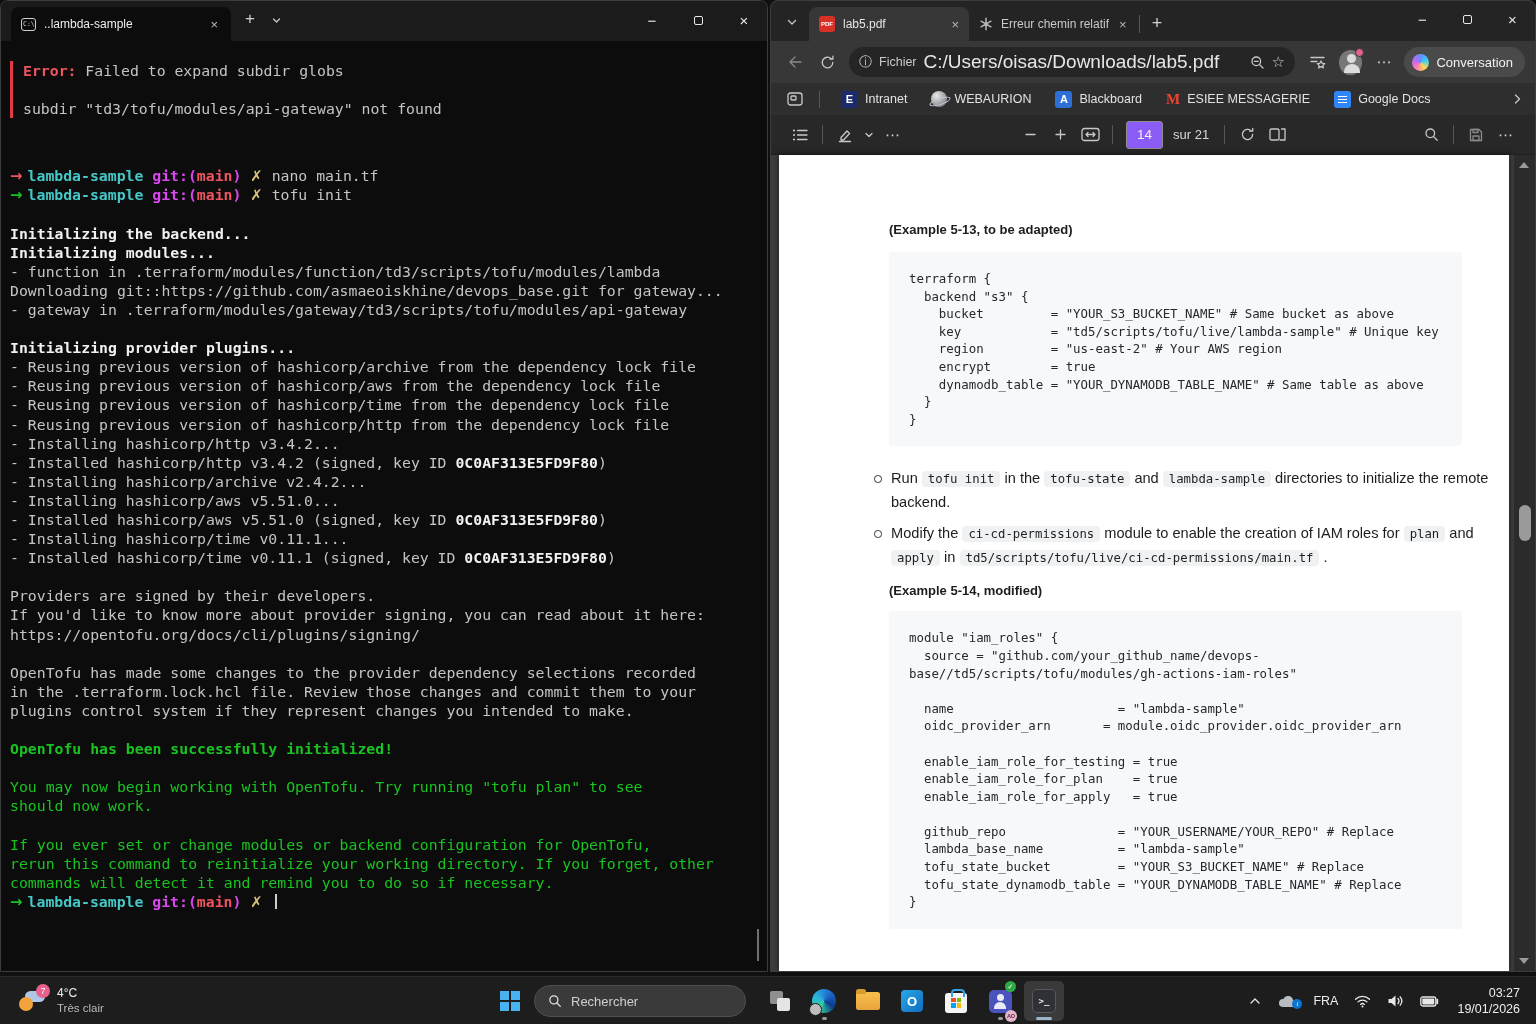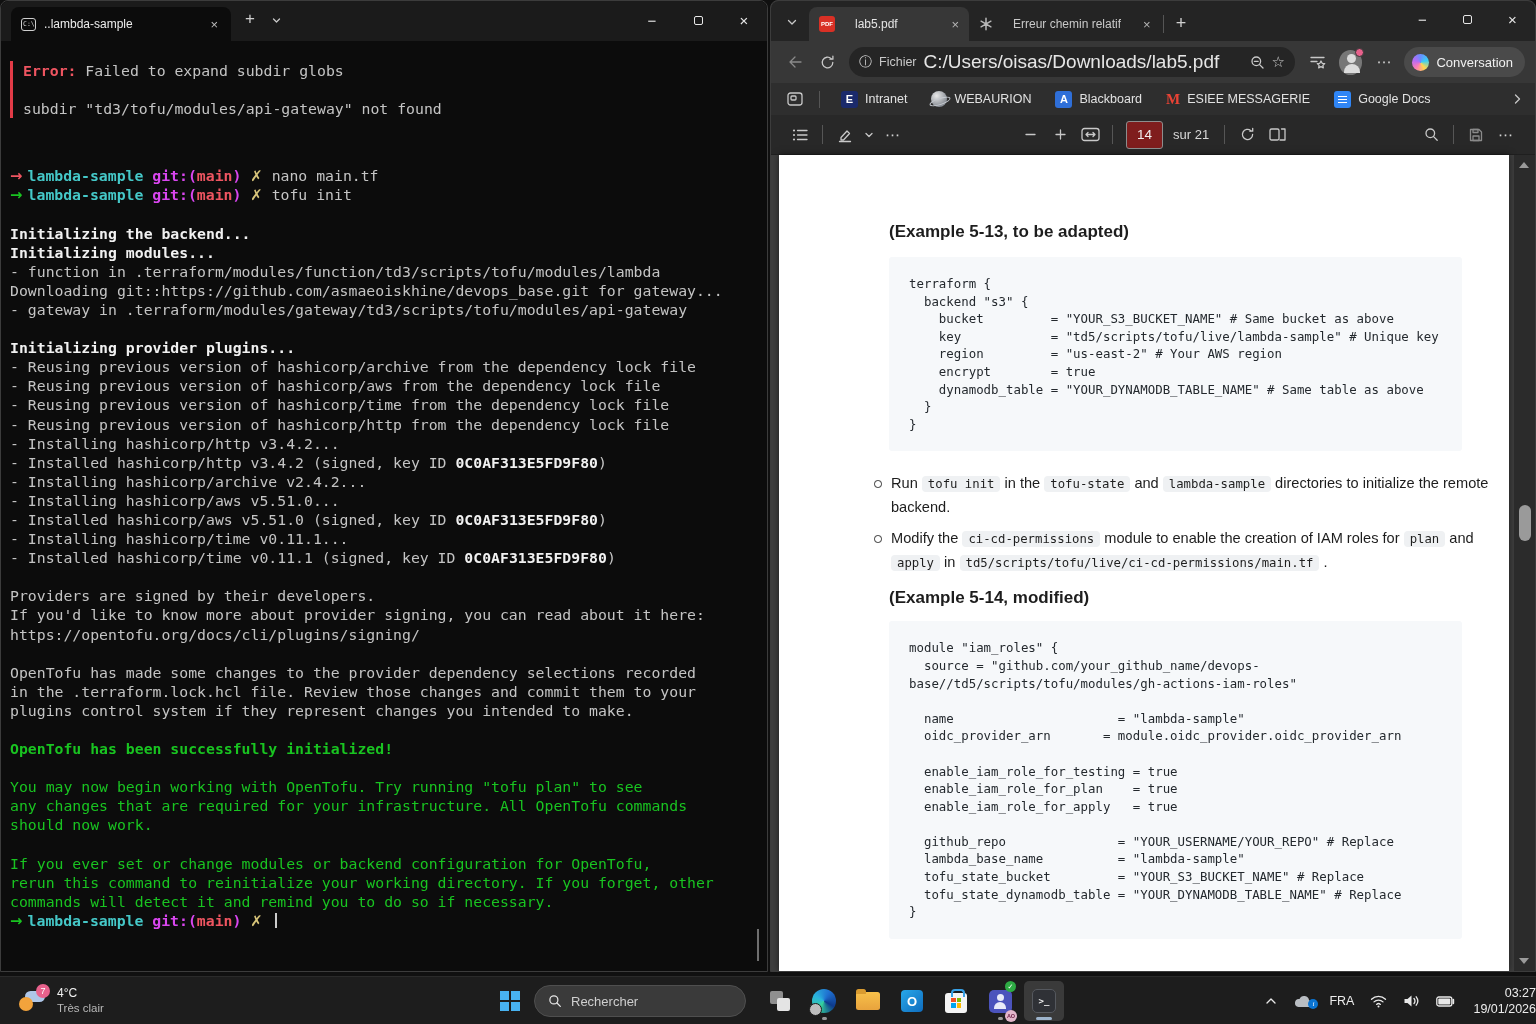--- a/index.html
+++ b/index.html
@@ -35,21 +35,21 @@
 .c-yel{color:#d8c57a;font-weight:700;font-family:"DejaVu Sans",sans-serif}
 .c-ared{color:#ef5561;font-weight:700;font-family:"DejaVu Sans",sans-serif}
 .c-agrn{color:#19c421;font-weight:700;font-family:"DejaVu Sans",sans-serif}
 .c-cursor{display:inline-block;width:2px;height:15px;background:#cccccc;margin-left:3px;vertical-align:-2px}
 .t-scrollthumb{position:absolute;right:8px;top:888px;width:2.5px;height:32px;background:#6f6f6f}
 
 
 .browin{position:absolute;left:770px;top:0;width:766px;height:972px;background:#373737;border:1px solid #3c3c3c;border-radius:8px 8px 0 0;overflow:hidden}
 .b-tabstrip{height:40px;background:#242424;display:flex;align-items:flex-end;border-radius:8px 8px 0 0}
 .b-tabsearch{width:26px;height:26px;margin:0 4px 6px 8px;display:flex;align-items:center;justify-content:center;border-radius:6px}
-.b-tab{height:34px;display:flex;align-items:center;gap:20px;padding:0 8px 0 10px;max-width:230px}
+.b-tab{height:34px;display:flex;align-items:center;gap:8px;padding:0 8px 0 10px;max-width:230px}
 .b-tab.active{background:#373737;border-radius:8px 8px 0 0;width:160px}
 .b-tab .title{font-size:12px;color:#e4e4e4;white-space:nowrap;overflow:hidden;flex:1}
 .b-tab.inactive .title{color:#c9c9c9}
 .b-tab .x{color:#b5b5b5;font-size:13px;padding:0 2px}
 .pdfbadge{width:16px;height:16px;background:#d93025;border-radius:3px;color:#fff;font-size:6px;font-weight:700;display:flex;align-items:center;justify-content:center;flex:none}
 .b-tabdiv{width:1px;height:18px;background:#555;margin:0 6px 8px 2px}
 .b-newtab{color:#d0d0d0;font-size:18px;margin-bottom:7px;padding:0 6px}
 .b-ctrls{margin-left:auto;display:flex;align-self:flex-start}
 .b-cbtn{width:45px;height:36px;display:flex;align-items:center;justify-content:center;color:#e6e6e6;font-size:15px}
 .b-maxsq{width:9px;height:9px;border:1px solid #e6e6e6;border-radius:2px}
@@ -78,28 +78,28 @@
 .bm-docs{background:#3086f6;position:relative}
 .bm-docs::before{content:"";position:absolute;left:4px;top:5px;width:9px;height:1.6px;background:#fff;box-shadow:0 3px 0 #fff,0 6px 0 #fff}
 .bm-gmail{color:#ea4335;font-size:15px;font-weight:700;font-family:"Liberation Serif",serif}
 .bm-orb{width:16px;height:16px;border-radius:50%;background:radial-gradient(circle at 35% 30%,#e8e8e8,#8a8f96 70%);position:relative}
 .bm-orb::before{content:"";position:absolute;left:-2px;top:7px;width:20px;height:5px;border:1px solid #c5c9cf;border-radius:50%;transform:rotate(-18deg)}
 .bm-chev{margin-left:auto}
 .b-pdfbar{height:40px;background:#282828;display:flex;align-items:center;padding:0 14px;border-bottom:1px solid #1f1f1f;position:relative}
 .pt-btn{width:30px;height:30px;display:flex;align-items:center;justify-content:center;border-radius:5px}
 .pt-div{width:1px;height:19px;background:#565656;margin:0 7px}
 .pt-center{position:absolute;left:244px;display:flex;align-items:center}
-.pt-pagebox{width:37px;height:28px;background:#7f1d1d;border:1px solid #8d8d8d;border-radius:3px;color:#f0f0f0;font-size:13.5px;display:flex;align-items:center;justify-content:center;margin:4px 6px}
+.pt-pagebox{width:37px;height:28px;background:#8b5cf6;border:1px solid #8d8d8d;border-radius:3px;color:#f0f0f0;font-size:13.5px;display:flex;align-items:center;justify-content:center;margin:4px 6px}
 .pt-of{color:#d8d8d8;font-size:13px;margin:0 8px 0 4px}
 .pt-right{position:absolute;right:14px;display:flex;align-items:center}
 .pt-dots{color:#d3d3d3;font-size:15px;letter-spacing:1px}
 .b-pdfarea{height:816px;background:#3e3e3e;position:relative}
 .pdfpage{position:absolute;left:8px;top:0;width:730px;height:816px;background:#ffffff;box-shadow:0 0 7px rgba(0,0,0,.55);overflow:hidden}
 .pgc{padding:67px 47px 0 110px;color:#161616}
-.ex-caption{font-size:17px;font-weight:600;color:#1d1d1d}
+.ex-caption{font-size:13px;font-weight:600;color:#1d1d1d}
 .codeblock{background:#f6f8fa;border-radius:3px;padding:18px 20px;font-family:"DejaVu Sans Mono",monospace;font-size:12.4px;line-height:17.6px;color:#24292e;white-space:pre;overflow:hidden}
 .cb1{margin-top:15px}
 .bullet{position:relative;margin-top:21px;padding-left:2px;width:604px;font-size:14.6px;line-height:23px;color:#1d1d1d}
 .bullet::before{content:"";position:absolute;left:-15px;top:8px;width:5.5px;height:5.5px;border:1.4px solid #333;border-radius:50%}
 .chip{background:#eff1f3;border-radius:4px;padding:1px 6px;font-family:"DejaVu Sans Mono",monospace;font-size:12.3px;color:#1f1f1f}
 .h2row{margin-top:10px;margin-left:-32px;font-size:15px;color:#1a1a1a}
 .h2row .num{font-weight:400;margin-right:6px}
 .h2row .txt{font-weight:700}
 .b2{margin-top:8px}
 .cap2{margin-top:13px}
@@ -144,21 +144,21 @@
 .ic-teams::before{content:"";position:absolute;left:8px;top:4px;width:7px;height:7px;border-radius:50%;background:#e8eaf8}
 .ic-teams::after{content:"";position:absolute;left:5.5px;top:12px;width:12px;height:7px;border-radius:6px 6px 0 0;background:#e8eaf8}
 .tm-check{position:absolute;right:4px;top:0;width:11px;height:11px;border-radius:50%;background:#2eab44;color:#fff;font-size:7px;display:flex;align-items:center;justify-content:center}
 .tm-ao{position:absolute;right:3px;bottom:-1px;width:12px;height:12px;border-radius:50%;background:#e3b7cb;color:#6d1f45;font-size:5.5px;font-weight:700;display:flex;align-items:center;justify-content:center}
 .ic-term{width:24px;height:24px;border-radius:5px;background:#2f3136;border:1px solid #55585e;color:#eee;font-family:"DejaVu Sans Mono",monospace;font-size:9px;font-weight:700;display:flex;align-items:center;justify-content:center}
 .tray{position:absolute;right:0;top:0;height:48px;display:flex;align-items:center}
 .tray-item{display:flex;align-items:center;justify-content:center;padding:0 8px;height:40px;border-radius:5px}
 .tray-lang{color:#ececec;font-size:12.5px}
 .onedrive{position:relative}
 .od-dot{position:absolute;right:3px;bottom:12px;width:10px;height:10px;border-radius:50%;background:#0b74d1;color:#fff;font-size:7px;display:flex;align-items:center;justify-content:center;font-style:italic;font-family:"Liberation Serif",serif}
-.clock{text-align:right;color:#ececec;font-size:12.5px;line-height:16px;padding:0 0 0 10px}
+.clock{text-align:right;color:#ececec;font-size:12.5px;line-height:16px;padding:0 16px 0 10px}
 </style>
 </head>
 <body>
 
 <div class="termwin">
   <div class="t-titlebar">
     <div class="t-tab">
       <div class="t-cmdicon">C:\</div>
       <div class="t-tabtitle">..lambda-sample</div>
       <div class="t-x">×</div>
@@ -210,21 +210,20 @@
         <div class="tline"><span class="c-fg">If you'd like to know more about provider signing, you can read about it here:</span></div>
         <div class="tline"><span class="c-fg">https://opentofu.org/docs/cli/plugins/signing/</span></div>
         <div class="tline">&nbsp;</div>
         <div class="tline"><span class="c-fg">OpenTofu has made some changes to the provider dependency selections recorded</span></div>
         <div class="tline"><span class="c-fg">in the .terraform.lock.hcl file. Review those changes and commit them to your</span></div>
         <div class="tline"><span class="c-fg">plugins control system if they represent changes you intended to make.</span></div>
         <div class="tline">&nbsp;</div>
         <div class="tline"><span class="c-grnb">OpenTofu has been successfully initialized!</span></div>
         <div class="tline">&nbsp;</div>
         <div class="tline"><span class="c-grn">You may now begin working with OpenTofu. Try running "tofu plan" to see</span></div>
-        <div class="tline"><span class="c-grn">any changes that are required for your infrastructure. All OpenTofu commands</span></div>
         <div class="tline"><span class="c-grn">should now work.</span></div>
         <div class="tline">&nbsp;</div>
         <div class="tline"><span class="c-grn">If you ever set or change modules or backend configuration for OpenTofu,</span></div>
         <div class="tline"><span class="c-grn">rerun this command to reinitialize your working directory. If you forget, other</span></div>
         <div class="tline"><span class="c-grn">commands will detect it and remind you to do so if necessary.</span></div>
         <div class="tline"><span class="c-agrn">→ </span><span class="c-cyn">lambda-sample </span><span class="c-blu">git:(</span><span class="c-red">main</span><span class="c-blu">)</span><span class="c-fg"> </span><span class="c-yel">✗</span><span class="c-fg"> </span><span class="c-cursor"></span></div>
       </div>
     <div class="t-scrollthumb"></div>
   </div>
 </div>

